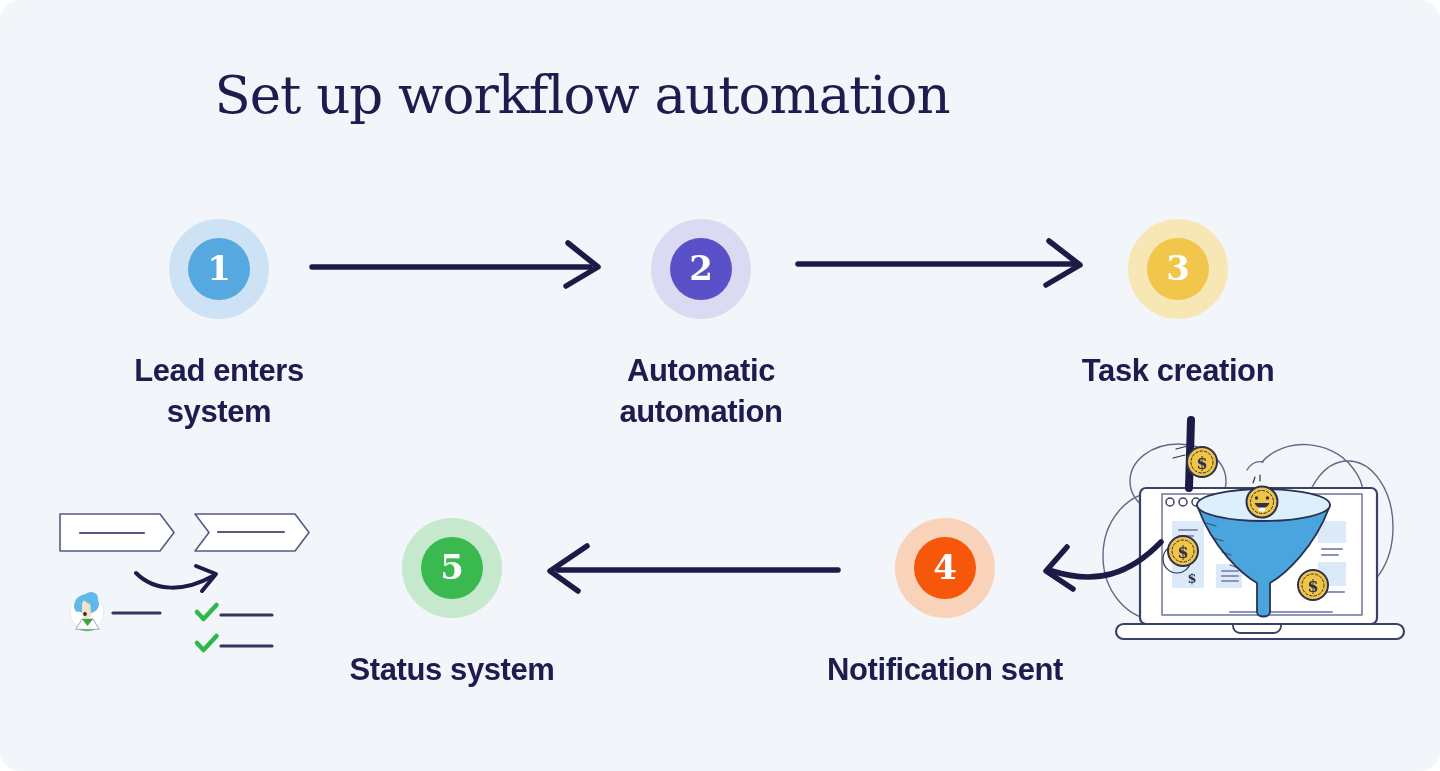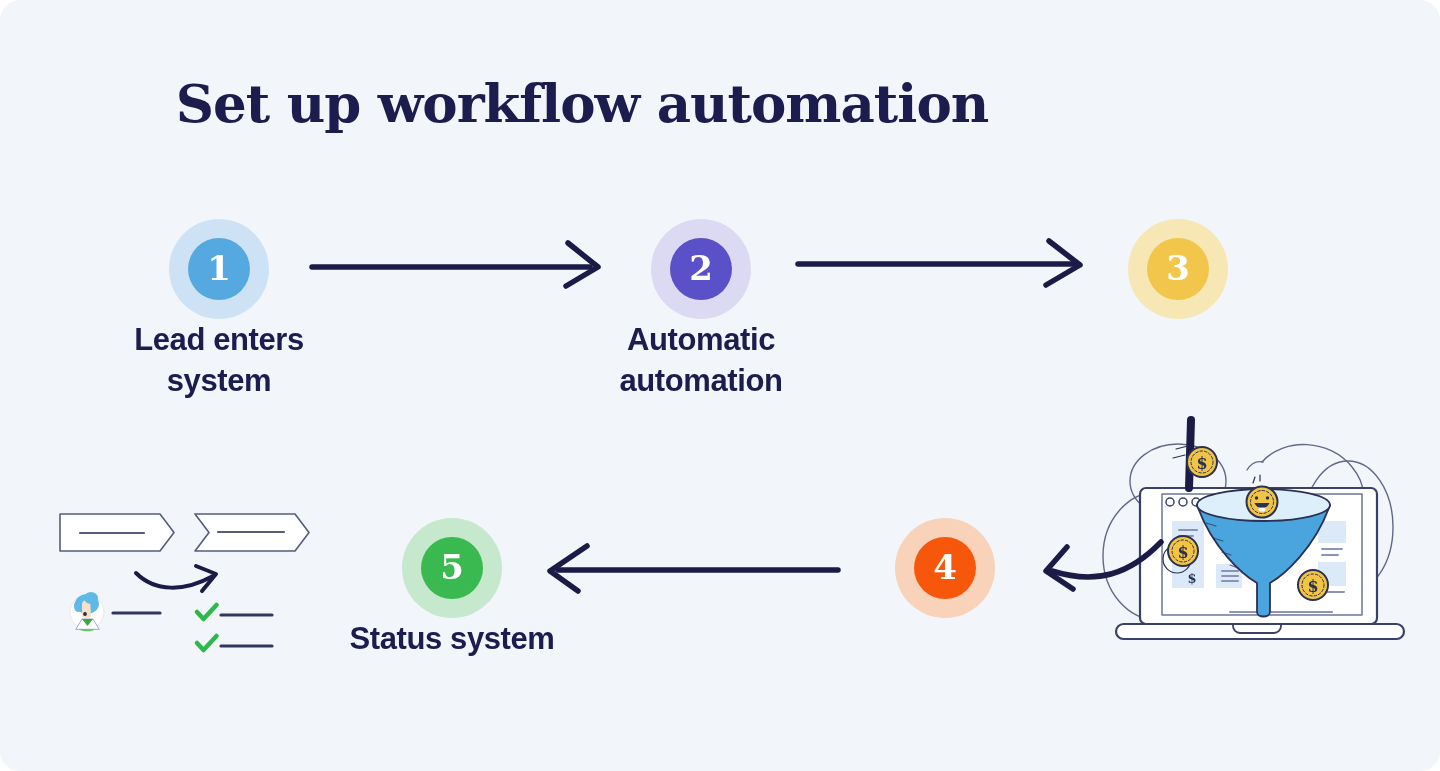--- a/index.html
+++ b/index.html
@@ -10,34 +10,34 @@
     --coin:#f1c445;
     --card:#f2f6fa;
     --slate:#565b80;
   }
   html,body{margin:0;padding:0;background:#ffffff;}
   .card{
     position:relative;width:1440px;height:771px;background:var(--card);
     border-radius:20px;overflow:hidden;font-family:"Liberation Sans",sans-serif;
   }
   .title{
-    position:absolute;left:0;top:72px;width:1164px;margin:0;text-align:center;
-    font-family:"DejaVu Serif",serif;font-weight:700;font-size:53px;letter-spacing:-1px;
+    position:absolute;left:0;top:64px;width:1164px;margin:0;text-align:center;
+    font-family:"DejaVu Serif",serif;font-weight:400;font-size:53px;letter-spacing:-1px;
     color:var(--ink);
   }
   .art{position:absolute;left:0;top:0;}
   .step{position:absolute;width:300px;text-align:center;}
   .outer{width:100px;height:100px;border-radius:50%;margin:0 auto;display:flex;align-items:center;justify-content:center;}
   .inner{width:62px;height:62px;border-radius:50%;display:flex;align-items:center;justify-content:center;}
   .num{
     font-family:"DejaVu Serif",serif;font-weight:700;font-size:34px;color:#ffffff;line-height:1;
     transform:translateY(-1px);
   }
   .label{
-    font-weight:700;font-size:31px;line-height:41px;letter-spacing:-0.4px;
+    margin-top:31px;font-weight:700;font-size:31px;line-height:41px;letter-spacing:-0.4px;
     color:var(--ink);white-space:pre-line;
   }
 </style>
 </head>
 <body>
 
 <div class="card">
 
   <h1 class="title">Set up workflow automation</h1>
 
@@ -208,28 +208,30 @@
     <div class="label">Automatic
 automation</div>
   </div>
 
   <div class="step" style="left:1028px;top:219px">
     <div class="outer" style="background: rgb(246, 231, 180);">
       <div class="inner" style="background: rgb(241, 198, 75);">
         <span class="num">3</span>
       </div>
     </div>
+    <div class="label">Task creation</div>
   </div>
 
   <div class="step" style="left:795px;top:518px">
     <div class="outer" style="background: rgb(248, 211, 186);">
       <div class="inner" style="background: rgb(247, 87, 11);">
         <span class="num">4</span>
       </div>
     </div>
+    <div class="label">Notification sent</div>
   </div>
 
   <div class="step" style="left:302px;top:518px">
     <div class="outer" style="background: rgb(198, 232, 205);">
       <div class="inner" style="background: rgb(57, 185, 79);">
         <span class="num">5</span>
       </div>
     </div>
     <div class="label">Status system</div>
   </div>

